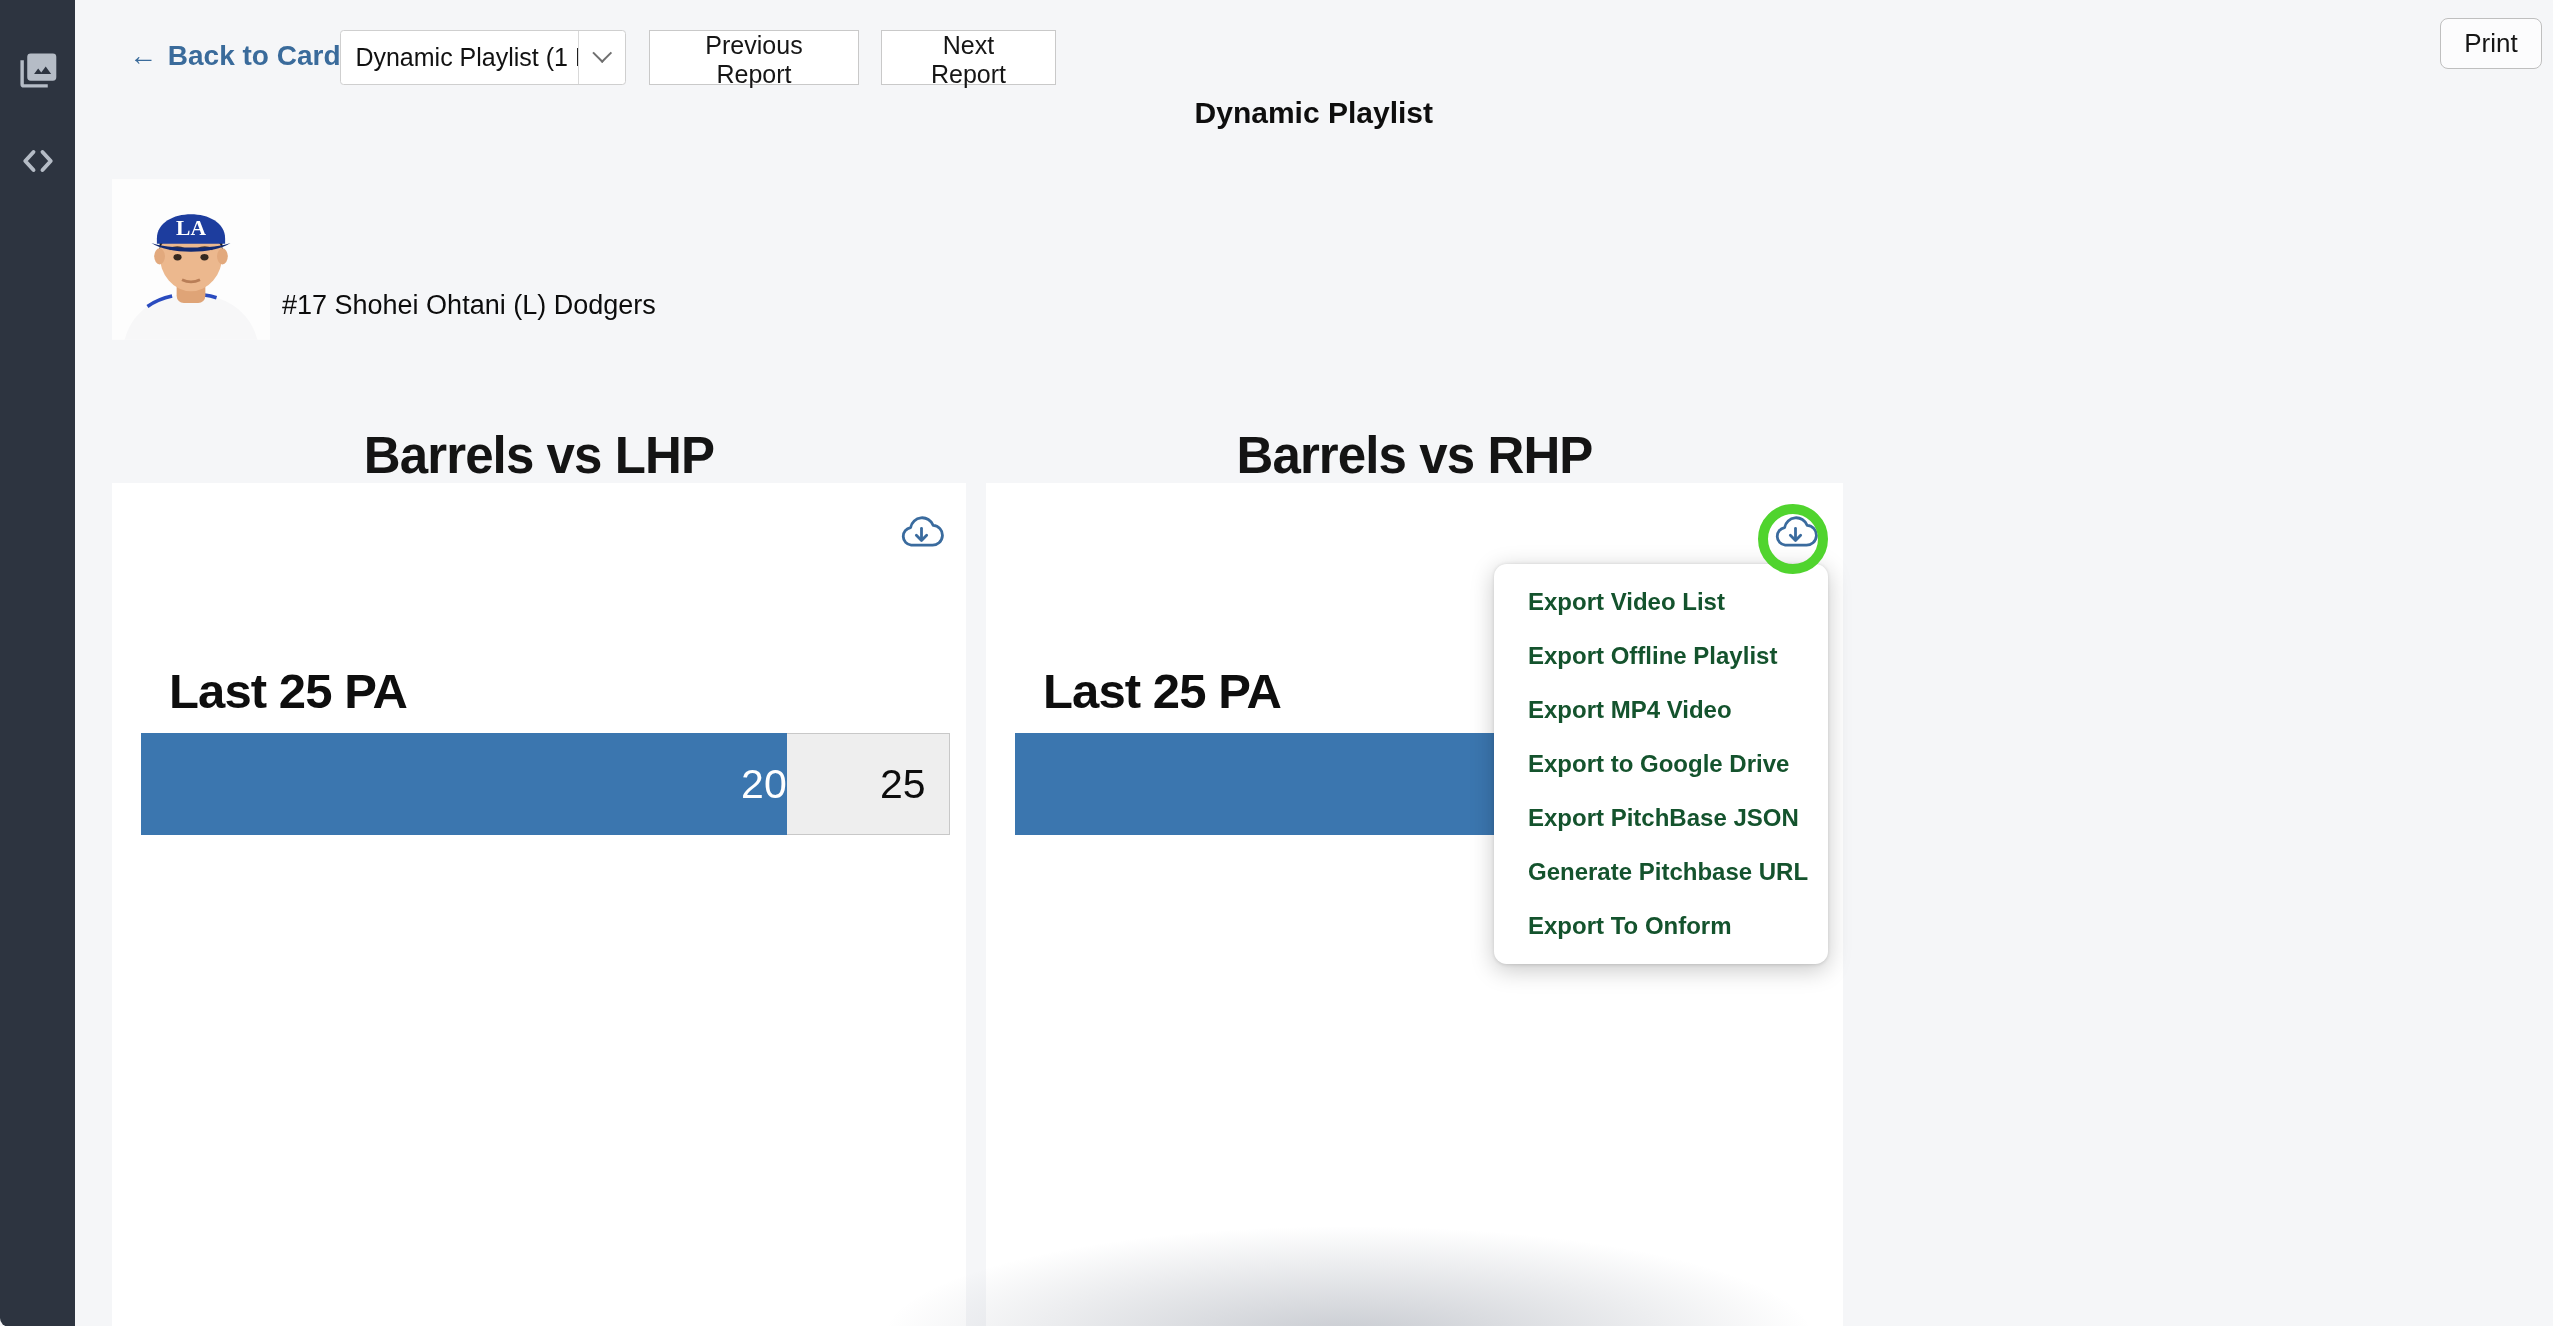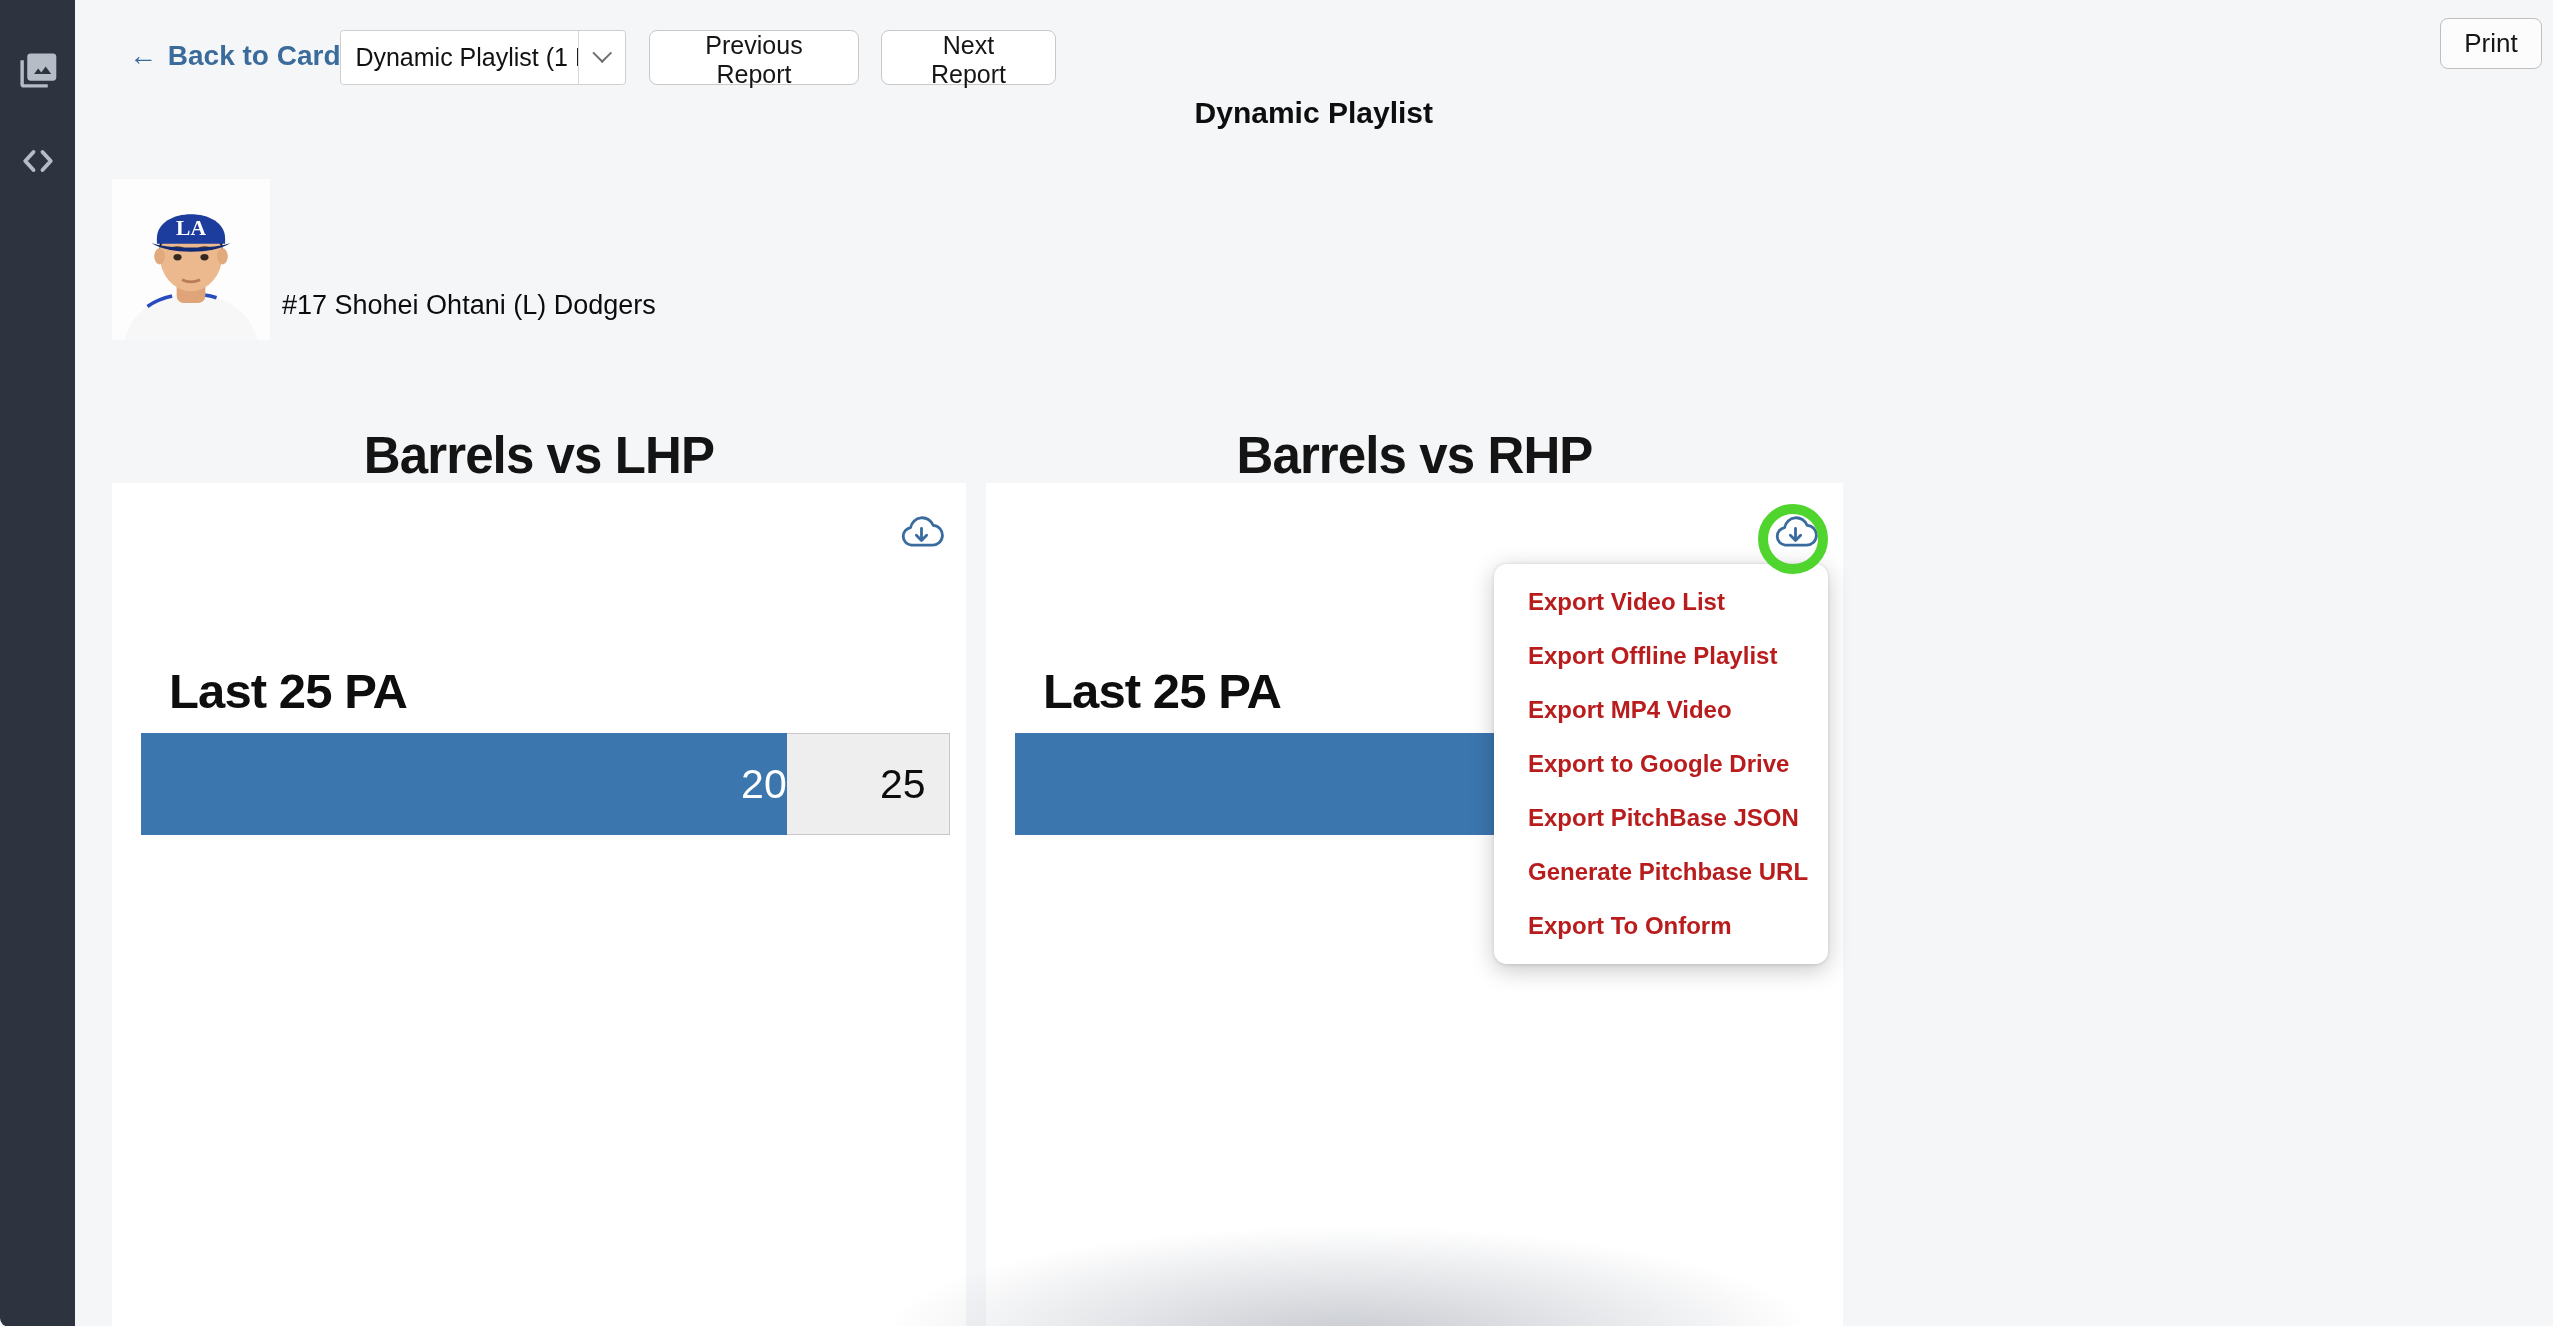--- a/index.html
+++ b/index.html
@@ -46,21 +46,21 @@
   .dropdown-caret-box {
     width:47px; height:100%; border-left:1.8px solid #d9d9d9;
     display:flex; align-items:center; justify-content:center;
   }
   .caret {
     width:14.4px; height:14.4px; border-right:2.7px solid #6f6f6f;
     border-bottom:2.7px solid #6f6f6f; transform:rotate(45deg) translate(-2.7px,-2.7px);
   }
   .hdr-btn {
     position:absolute; top:30px; height:55px; background:#fff;
-    border:1.8px solid #c9c9c9; border-radius:8px; font-size:25px; color:#161616;
+    border:1.8px solid #c9c9c9; border-radius:0; font-size:25px; color:#161616;
     font-family:"Liberation Sans", sans-serif; cursor:pointer; padding:0 25px;
   }
   .btn-prev { left:649px; width:210px; }
   .btn-next { left:881px; width:175px; }
   .btn-print {
     position:absolute; left:2440px; top:18px; width:102px; height:51px;
     background:#fcfcfd; border:1.8px solid #bfbfbf; border-radius:8px;
     font-size:26px; color:#161616; cursor:pointer;
     font-family:"Liberation Sans", sans-serif;
   }
@@ -113,21 +113,21 @@
   }
   
   .export-menu {
     position:absolute; left:1494px; top:564px; width:334px;
     background:#fff; border-radius:12.6px; padding:10.8px 0;
     box-shadow:0 5.4px 23.4px rgba(0,0,0,.22), 0 0.9px 3.6px rgba(0,0,0,.12);
     z-index:10;
   }
   .export-item {
     height:54px; line-height:54px; padding-left:34px; font-size:24px;
-    font-weight:600; color:#b91c1c; cursor:pointer; white-space:nowrap;
+    font-weight:600; color:#14532d; cursor:pointer; white-space:nowrap;
   }
   
   .green-ring {
     position:absolute; left:1758px; top:504px; width:70px; height:70px;
     border:10.8px solid var(--ring-green,#50d42e); border-radius:50%;
     z-index:30; pointer-events:none;
   }
   
   .bottom-shadow {
     position:absolute; left:791px; width:1115px; bottom:0; height:135px;

